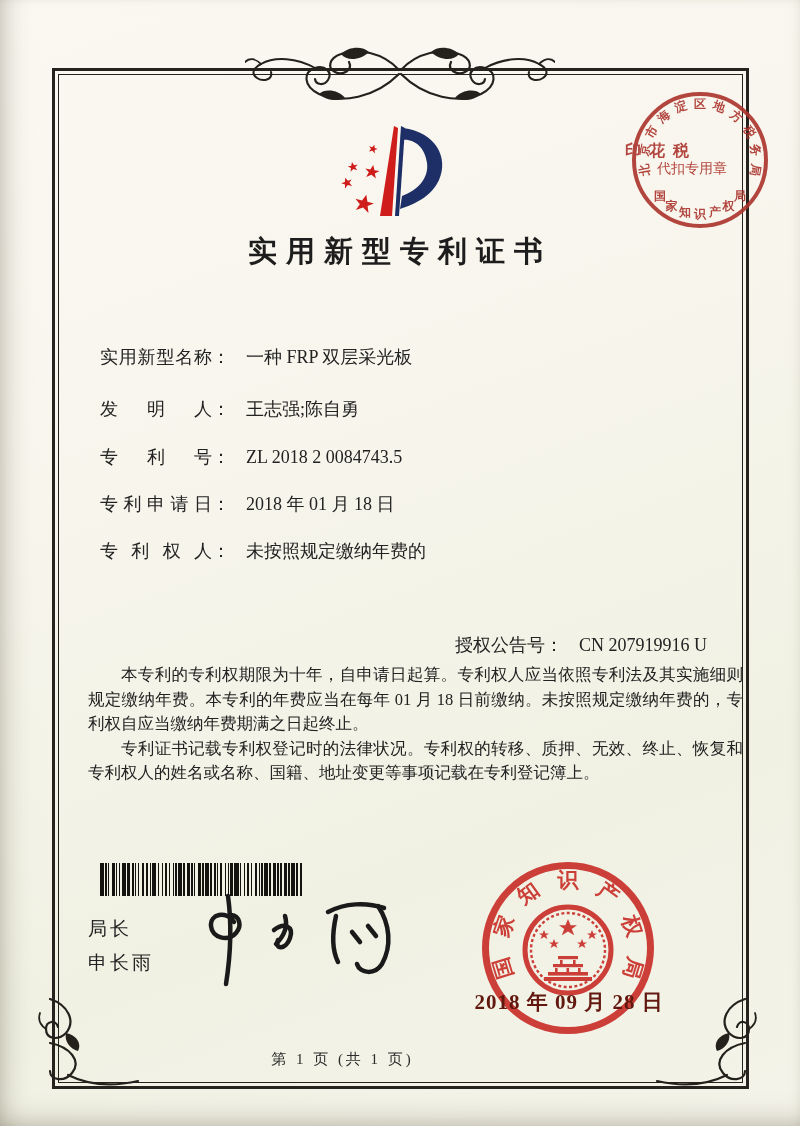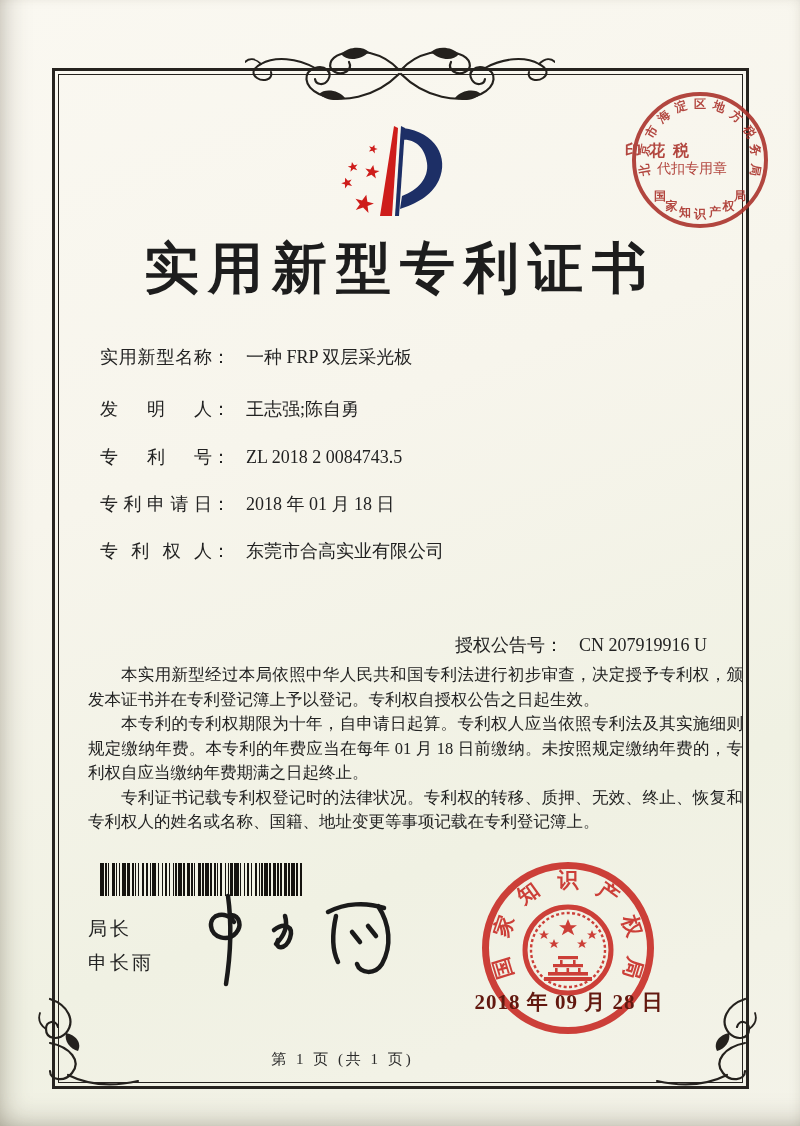--- a/index.html
+++ b/index.html
@@ -4,21 +4,21 @@
 <style>
   html,body{margin:0;padding:0;width:800px;height:1126px;overflow:hidden;
     font-family:"Liberation Serif","DejaVu Serif",serif;background:#efede5;}
   .paper{position:absolute;inset:0;
     background:linear-gradient(160deg,#faf8f1 0%,#f7f5ec 38%,#f0f1e3 72%,#f4f3e9 100%);
     box-shadow:inset 16px -16px 34px -24px rgba(70,60,40,.65), inset -6px 4px 16px -12px rgba(70,60,40,.28);}
   .frame{position:absolute;left:52px;top:68px;width:691px;height:1015px;border:3px solid #26231f;}
   .frame::before{content:"";position:absolute;inset:3px;border:1px solid #26231f;}
   .abs{position:absolute;}
   .cert-no{left:84px;top:116px;font-size:18px;color:#262626;letter-spacing:1px;}
-  .title{left:0;right:0;top:232px;text-align:center;font-size:55px;font-weight:700;
+  .title{left:0;right:0;top:232px;text-align:center;font-size:29px;font-weight:700;
     letter-spacing:9px;color:#1d1d1d;}
   .frow{position:absolute;left:100px;font-size:18px;color:#222;white-space:nowrap;}
   .flabel{display:inline-block;width:112px;text-align:justify;text-align-last:justify;}
   .fvalue{margin-left:16px;}
   .paras{left:88px;top:663px;width:655px;font-size:16.5px;line-height:24.5px;
     color:#222;text-align:justify;}
   .paras p{margin:0;text-indent:2em;}
   .barcode{left:100px;top:863px;width:208px;height:33px;font-size:0;white-space:nowrap;overflow:hidden;}
   .barcode span{display:inline-block;height:100%;background:#15130f;vertical-align:top;}
   .sig-text{left:88px;font-size:19px;letter-spacing:3px;color:#222;}
@@ -123,28 +123,27 @@
   <div class="frow" style="top:397px">
     <span class="flabel">发明人</span><span>：</span><span class="fvalue">王志强;陈自勇</span>
   </div>
   <div class="frow" style="top:445px">
     <span class="flabel">专利号</span><span>：</span><span class="fvalue">ZL 2018 2 0084743.5</span>
   </div>
   <div class="frow" style="top:492px">
     <span class="flabel">专利申请日</span><span>：</span><span class="fvalue">2018 年 01 月 18 日</span>
   </div>
   <div class="frow" style="top:539px">
-    <span class="flabel">专利权人</span><span>：</span><span class="fvalue">东莞市合高实业有限公司</span>
+    <span class="flabel">专利权人</span><span>：</span><span class="fvalue">未按照规定缴纳年费的</span>
   </div>
   <div class="frow" style="left:455px;top:633px">
     <span>授权公告号</span><span>：</span><span class="fvalue">CN 207919916 U</span>
   </div>
 
   <div class="abs paras">
-    <p>本实用新型经过本局依照中华人民共和国专利法进行初步审查，决定授予专利权，颁发本证书并在专利登记簿上予以登记。专利权自授权公告之日起生效。</p>
     <p>本专利的专利权期限为十年，自申请日起算。专利权人应当依照专利法及其实施细则规定缴纳年费。本专利的年费应当在每年 01 月 18 日前缴纳。未按照规定缴纳年费的，专利权自应当缴纳年费期满之日起终止。</p>
     <p>专利证书记载专利权登记时的法律状况。专利权的转移、质押、无效、终止、恢复和专利权人的姓名或名称、国籍、地址变更等事项记载在专利登记簿上。</p>
   </div>
 
   <div class="abs barcode"><span style="width: 4.05px; margin-right: 1.35px;"></span><span style="width: 1.35px; margin-right: 1.35px;"></span><span style="width: 1.35px; margin-right: 2.7px;"></span><span style="width: 2.7px; margin-right: 1.35px;"></span><span style="width: 1.35px; margin-right: 1.35px;"></span><span style="width: 1.35px; margin-right: 1.35px;"></span><span style="width: 4.05px; margin-right: 1.35px;"></span><span style="width: 2.7px; margin-right: 2.7px;"></span><span style="width: 1.35px; margin-right: 1.35px;"></span><span style="width: 1.35px; margin-right: 1.35px;"></span><span style="width: 1.35px; margin-right: 2.7px;"></span><span style="width: 2.7px; margin-right: 1.35px;"></span><span style="width: 2.7px; margin-right: 1.35px;"></span><span style="width: 1.35px; margin-right: 1.35px;"></span><span style="width: 4.05px; margin-right: 1.35px;"></span><span style="width: 1.35px; margin-right: 2.7px;"></span><span style="width: 1.35px; margin-right: 1.35px;"></span><span style="width: 2.7px; margin-right: 1.35px;"></span><span style="width: 1.35px; margin-right: 2.7px;"></span><span style="width: 1.35px; margin-right: 1.35px;"></span><span style="width: 1.35px; margin-right: 1.35px;"></span><span style="width: 4.05px; margin-right: 1.35px;"></span><span style="width: 1.35px; margin-right: 2.7px;"></span><span style="width: 2.7px; margin-right: 1.35px;"></span><span style="width: 1.35px; margin-right: 1.35px;"></span><span style="width: 1.35px; margin-right: 2.7px;"></span><span style="width: 2.7px; margin-right: 1.35px;"></span><span style="width: 1.35px; margin-right: 1.35px;"></span><span style="width: 4.05px; margin-right: 1.35px;"></span><span style="width: 1.35px; margin-right: 2.7px;"></span><span style="width: 1.35px; margin-right: 1.35px;"></span><span style="width: 1.35px; margin-right: 1.35px;"></span><span style="width: 2.7px; margin-right: 2.7px;"></span><span style="width: 1.35px; margin-right: 1.35px;"></span><span style="width: 1.35px; margin-right: 1.35px;"></span><span style="width: 2.7px; margin-right: 1.35px;"></span><span style="width: 4.05px; margin-right: 1.35px;"></span><span style="width: 1.35px; margin-right: 2.7px;"></span><span style="width: 1.35px; margin-right: 1.35px;"></span><span style="width: 2.7px; margin-right: 1.35px;"></span><span style="width: 1.35px; margin-right: 2.7px;"></span><span style="width: 2.7px; margin-right: 1.35px;"></span><span style="width: 1.35px; margin-right: 1.35px;"></span><span style="width: 1.35px; margin-right: 1.35px;"></span><span style="width: 4.05px; margin-right: 1.35px;"></span><span style="width: 1.35px; margin-right: 2.7px;"></span><span style="width: 2.7px; margin-right: 1.35px;"></span><span style="width: 1.35px; margin-right: 1.35px;"></span><span style="width: 1.35px; margin-right: 2.7px;"></span><span style="width: 2.7px; margin-right: 1.35px;"></span><span style="width: 1.35px; margin-right: 1.35px;"></span><span style="width: 4.05px; margin-right: 1.35px;"></span><span style="width: 1.35px; margin-right: 2.7px;"></span><span style="width: 1.35px; margin-right: 0px;"></span></div>
 
   <div class="abs sig-text" style="top:916px">局长</div>
   <div class="abs sig-text" style="top:950px">申长雨</div>
 
   <svg class="abs" style="left:200px;top:888px;" width="210" height="105" viewBox="0 0 210 105">

